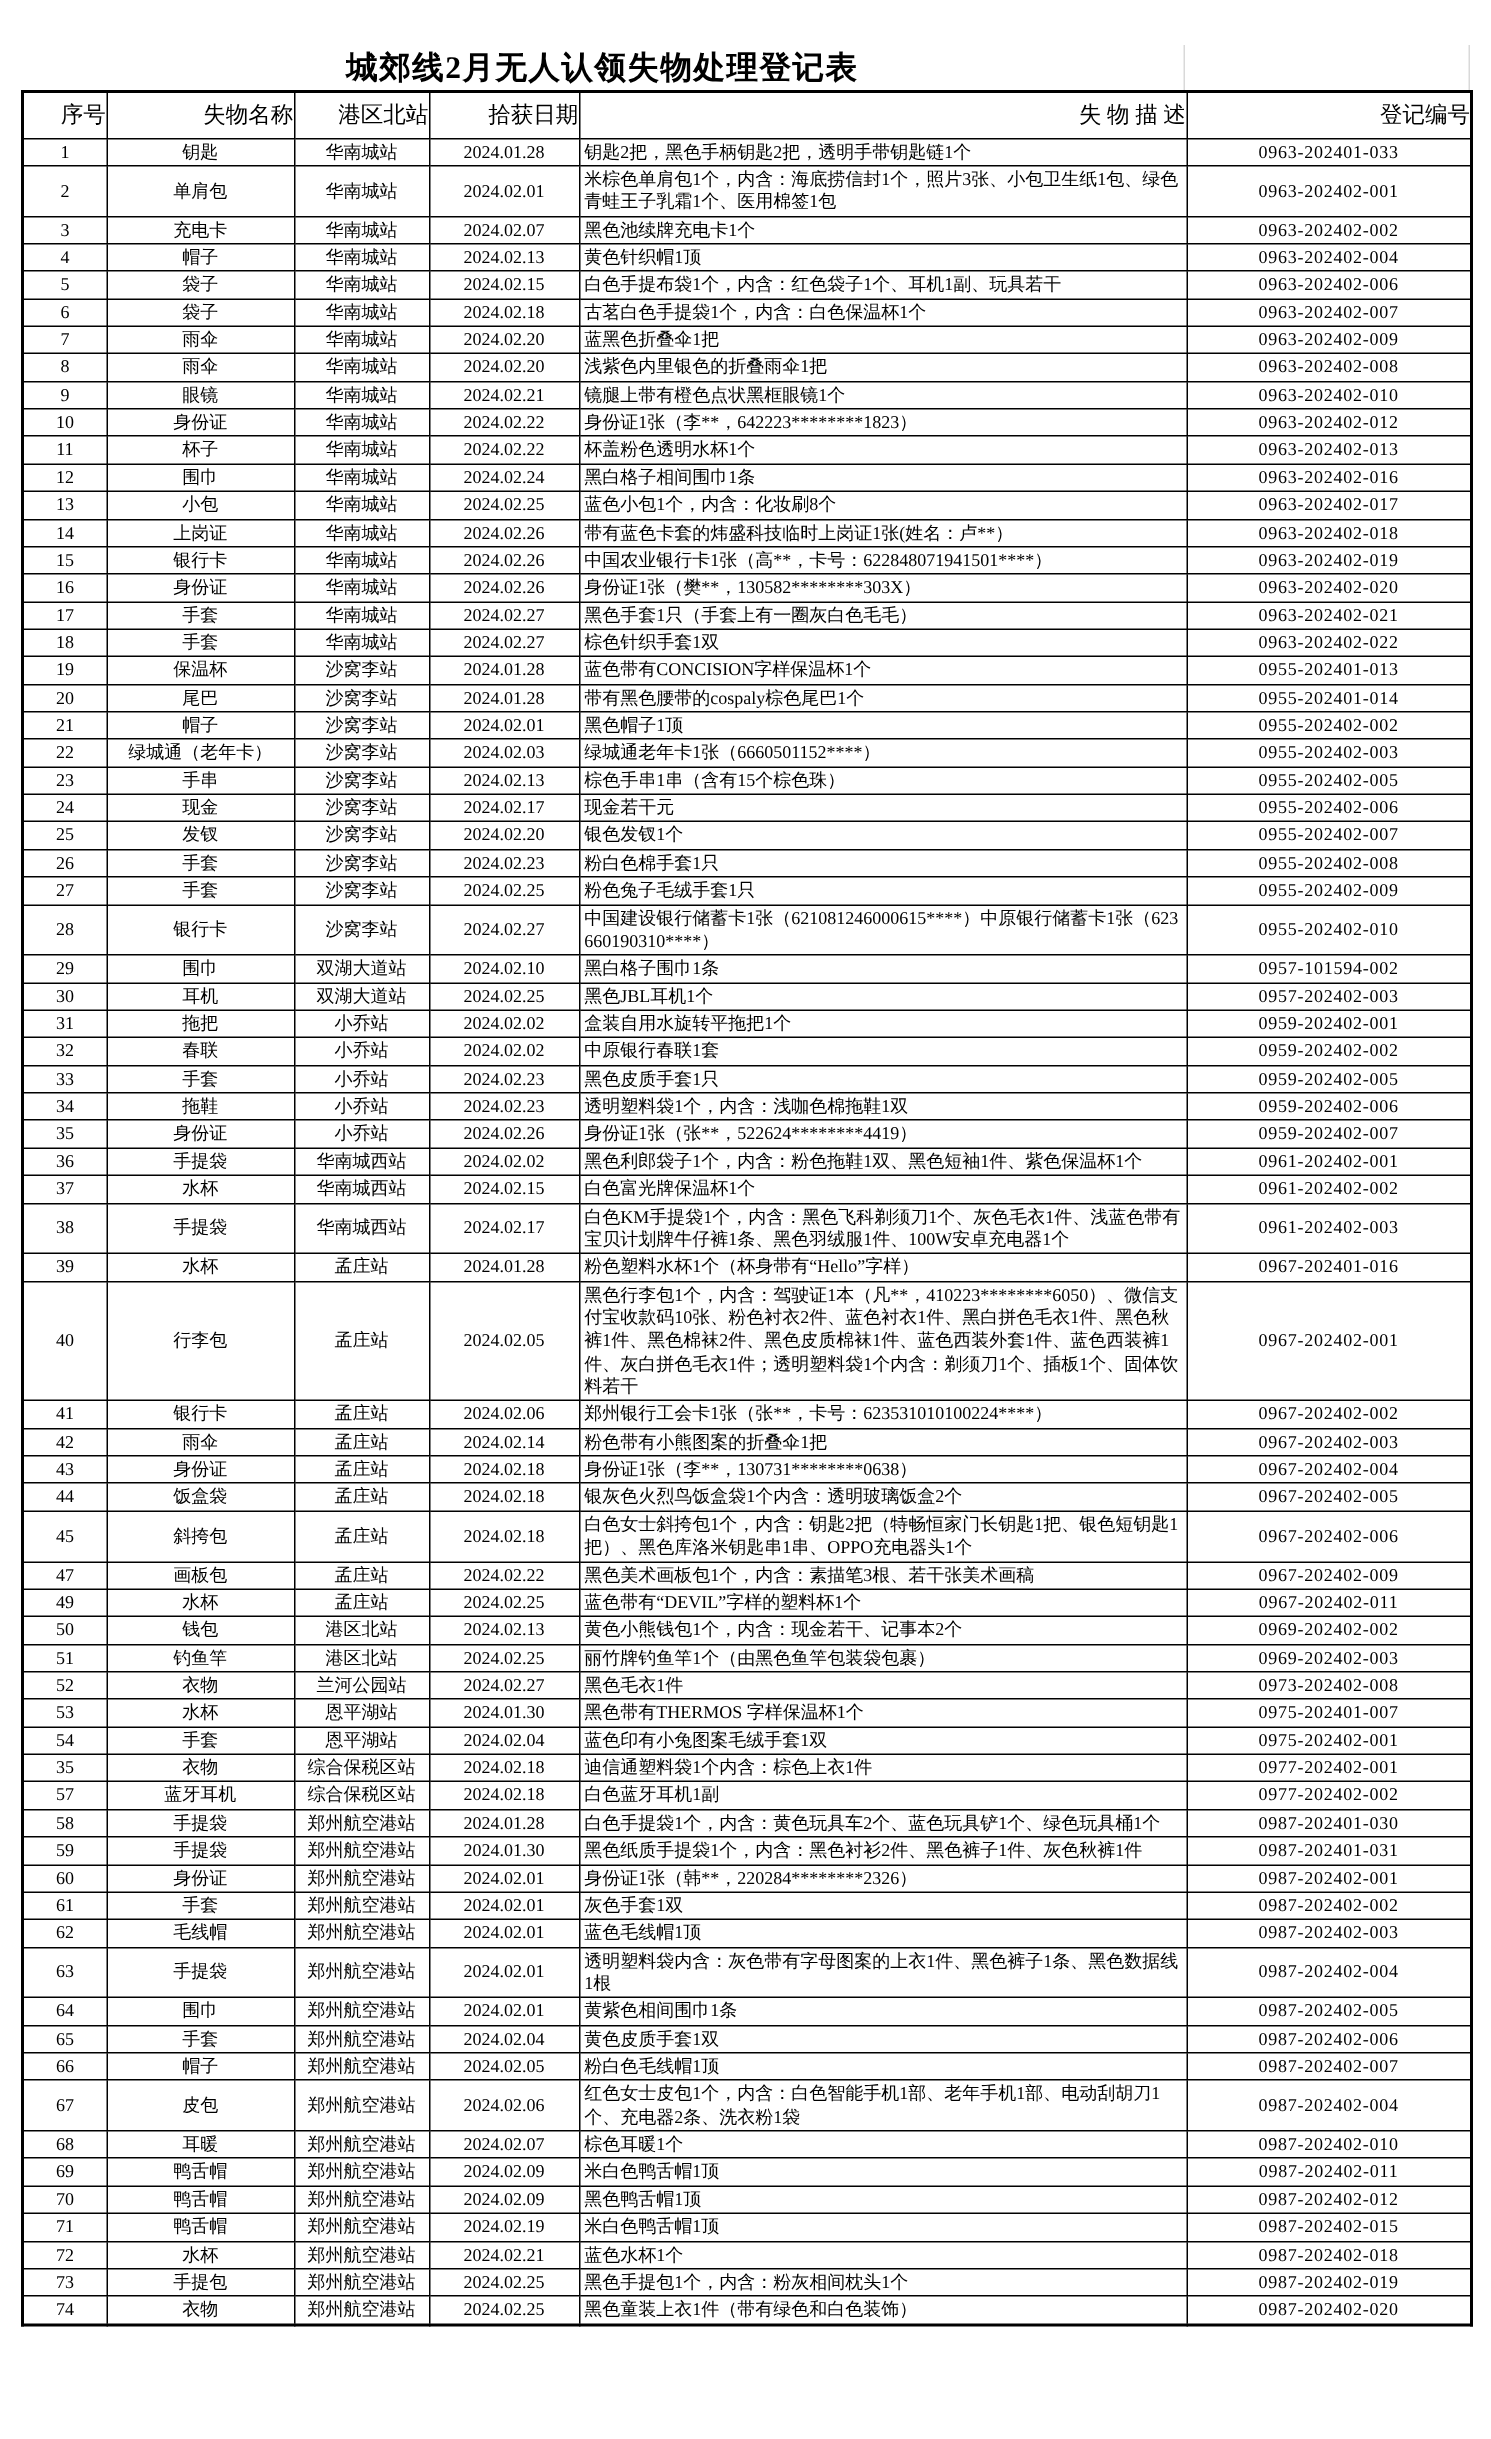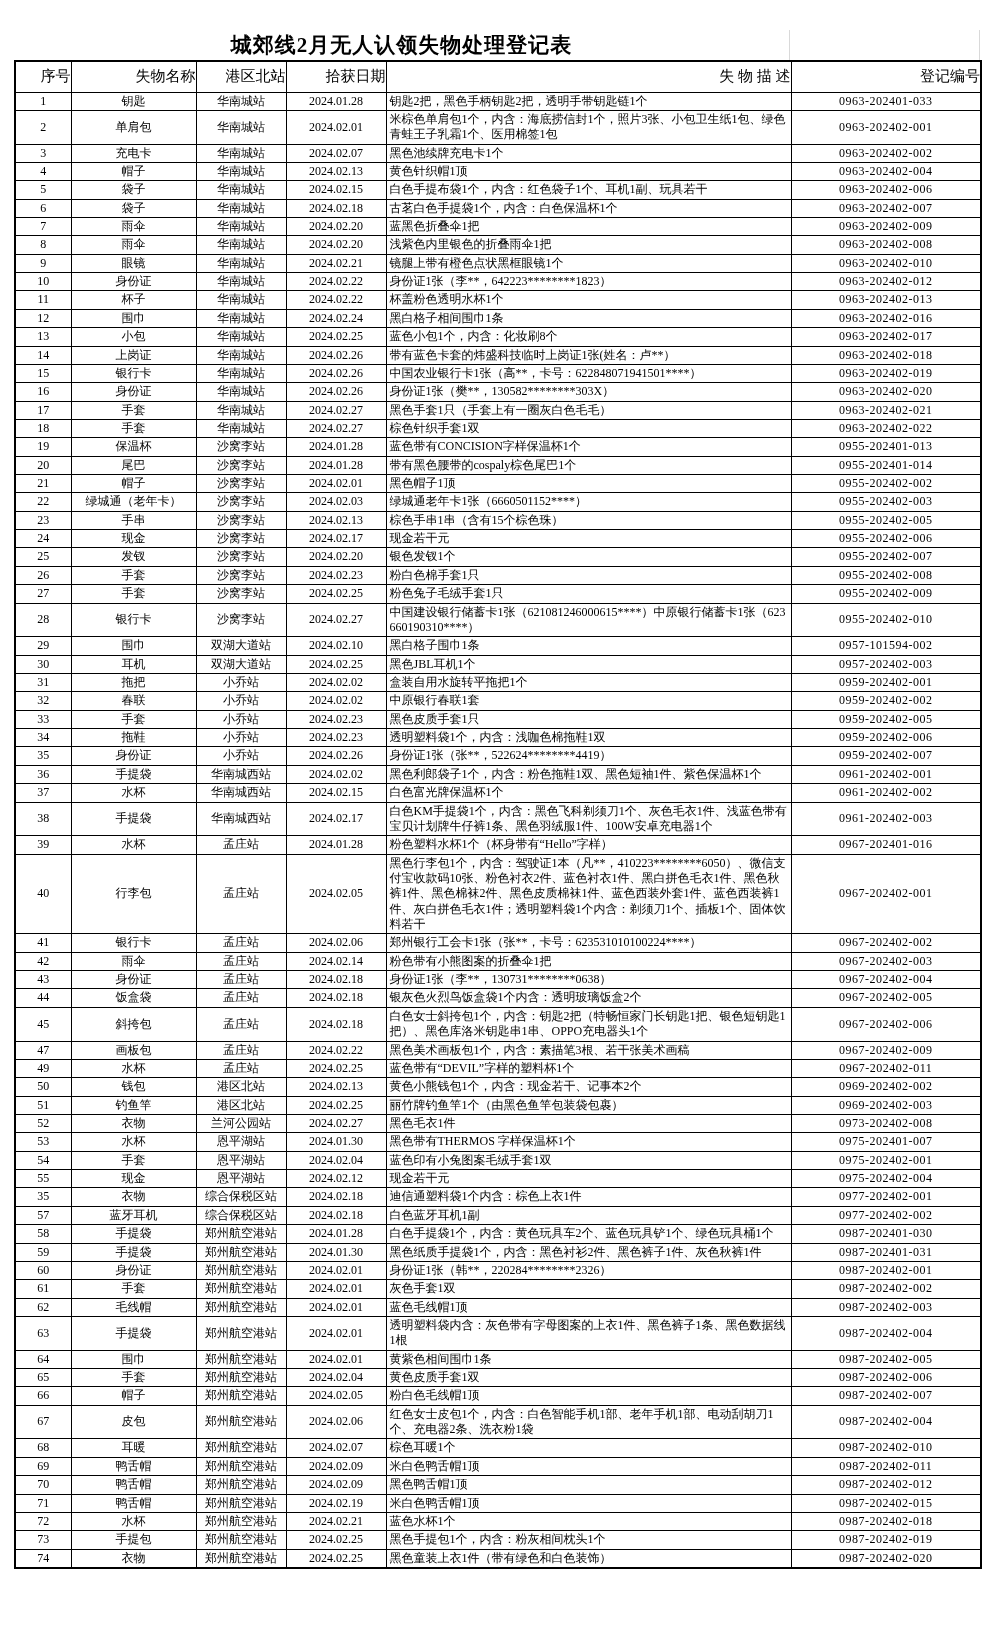--- a/index.html
+++ b/index.html
@@ -507,28 +507,20 @@
           </tr>
           <tr>
             <td class="al-c">54</td>
             <td class="al-c">手套</td>
             <td class="al-c">恩平湖站</td>
             <td class="date">2024.02.04</td>
             <td class="al-l">蓝色印有小兔图案毛绒手套1双</td>
             <td class="reg">0975-202402-001</td>
           </tr>
           <tr>
-            <td class="al-c">55</td>
-            <td class="al-c">现金</td>
-            <td class="al-c">恩平湖站</td>
-            <td class="date">2024.02.12</td>
-            <td class="al-l">现金若干元</td>
-            <td class="reg">0975-202402-004</td>
-          </tr>
-          <tr>
             <td class="al-c">35</td>
             <td class="al-c">衣物</td>
             <td class="al-c">综合保税区站</td>
             <td class="date">2024.02.18</td>
             <td class="al-l">迪信通塑料袋1个内含：棕色上衣1件</td>
             <td class="reg">0977-202402-001</td>
           </tr>
           <tr>
             <td class="al-c">57</td>
             <td class="al-c">蓝牙耳机</td>

